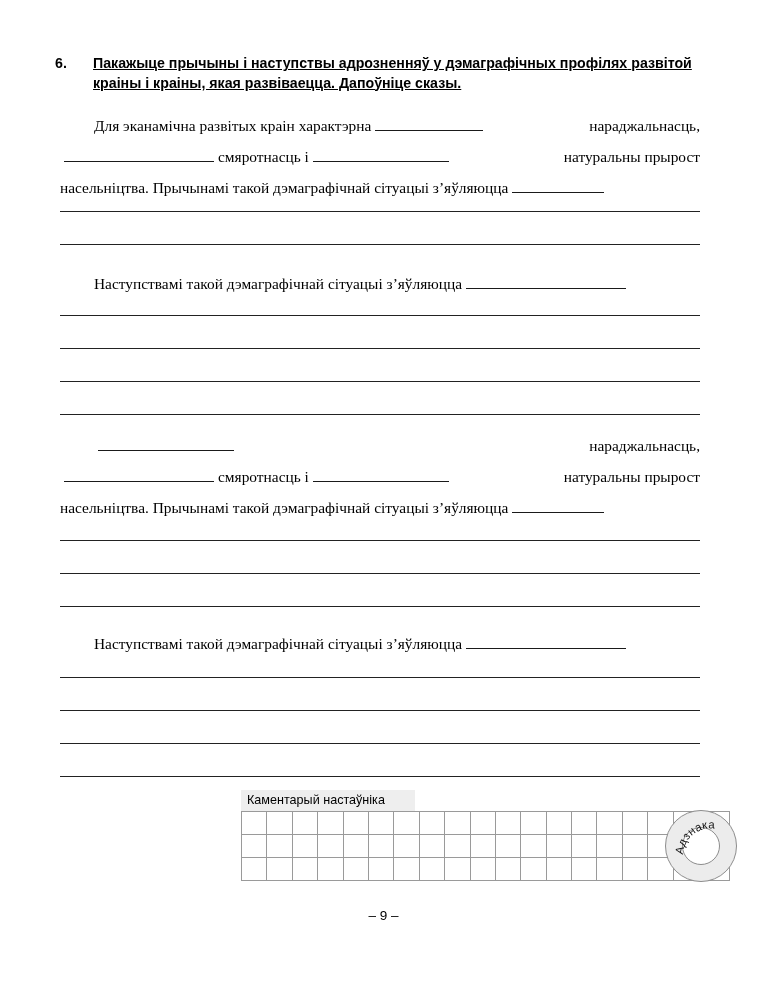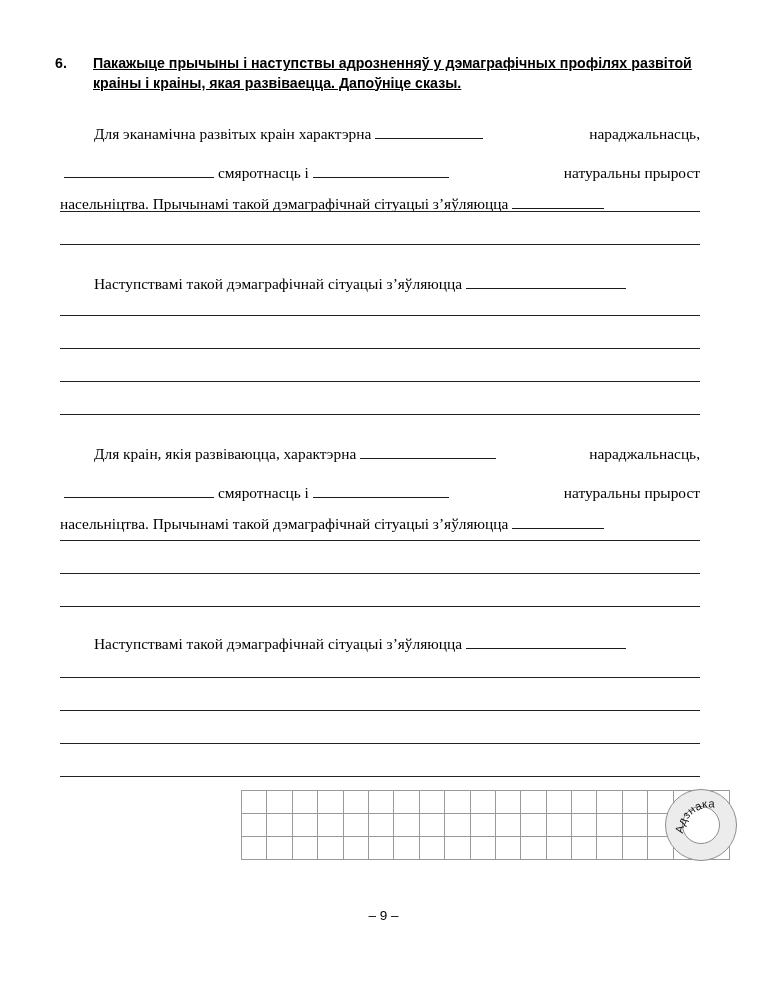--- a/index.html
+++ b/index.html
@@ -38,21 +38,20 @@
     font-size: 15.4px;
     line-height: 31px;
     text-align: justify;
     text-justify: inter-word;
   }
   .para .ln { display: block; white-space: nowrap; }
   .para .ln.just {
     display: flex;
     align-items: flex-end;
     justify-content: space-between;
-    margin-top: 8px;
   }
   .indent { display: inline-block; width: 34px; }
 
   
   .blank {
     display: inline-block;
     vertical-align: baseline;
     border-bottom: 1.6px solid #1a1a1a;
     height: 0.82em;
     margin: 0 4px;
@@ -175,21 +174,21 @@
     </span>
   </div>
 
   <div class="rule" style="top:315px;"></div>
   <div class="rule" style="top:348px;"></div>
   <div class="rule" style="top:381px;"></div>
   <div class="rule" style="top:414px;"></div>
 
   <div class="para" style="top:430px;">
     <span class="ln just">
-      <span><span class="indent"></span><span>Для краін, якія развіваюцца, характэрна</span><span class="blank b-w3"></span></span>
+      <span><span class="indent"></span><span class="blank b-w3"></span></span>
       <span>нараджальнасць,</span>
     </span>
     <span class="ln just">
       <span><span class="blank b-w4"></span><span>смяротнасць і</span><span class="blank b-w3"></span></span>
       <span>натуральны  прырост</span>
     </span>
     <span class="ln">
       <span>насельніцтва. Прычынамі такой дэмаграфічнай сітуацыі з’яўляюцца</span><span class="blank b-w5"></span>
     </span>
   </div>
@@ -203,20 +202,21 @@
       <span class="indent"></span><span>Наступствамі такой дэмаграфічнай сітуацыі з’яўляюцца</span><span class="blank b-w6"></span>
     </span>
   </div>
 
   <div class="rule" style="top:677px;"></div>
   <div class="rule" style="top:710px;"></div>
   <div class="rule" style="top:743px;"></div>
   <div class="rule" style="top:776px;"></div>
 
   <div class="comment-wrap">
+    <div class="comment-label">Каментарый настаўніка</div>
     <table class="grid">
       <tbody>
         <tr>
           <td></td>
             <td></td>
           <td></td>
             <td></td>
           <td></td>
             <td></td>
           <td></td>

